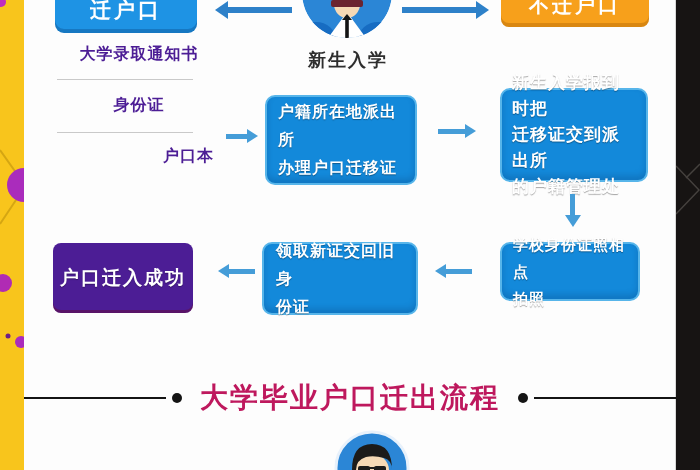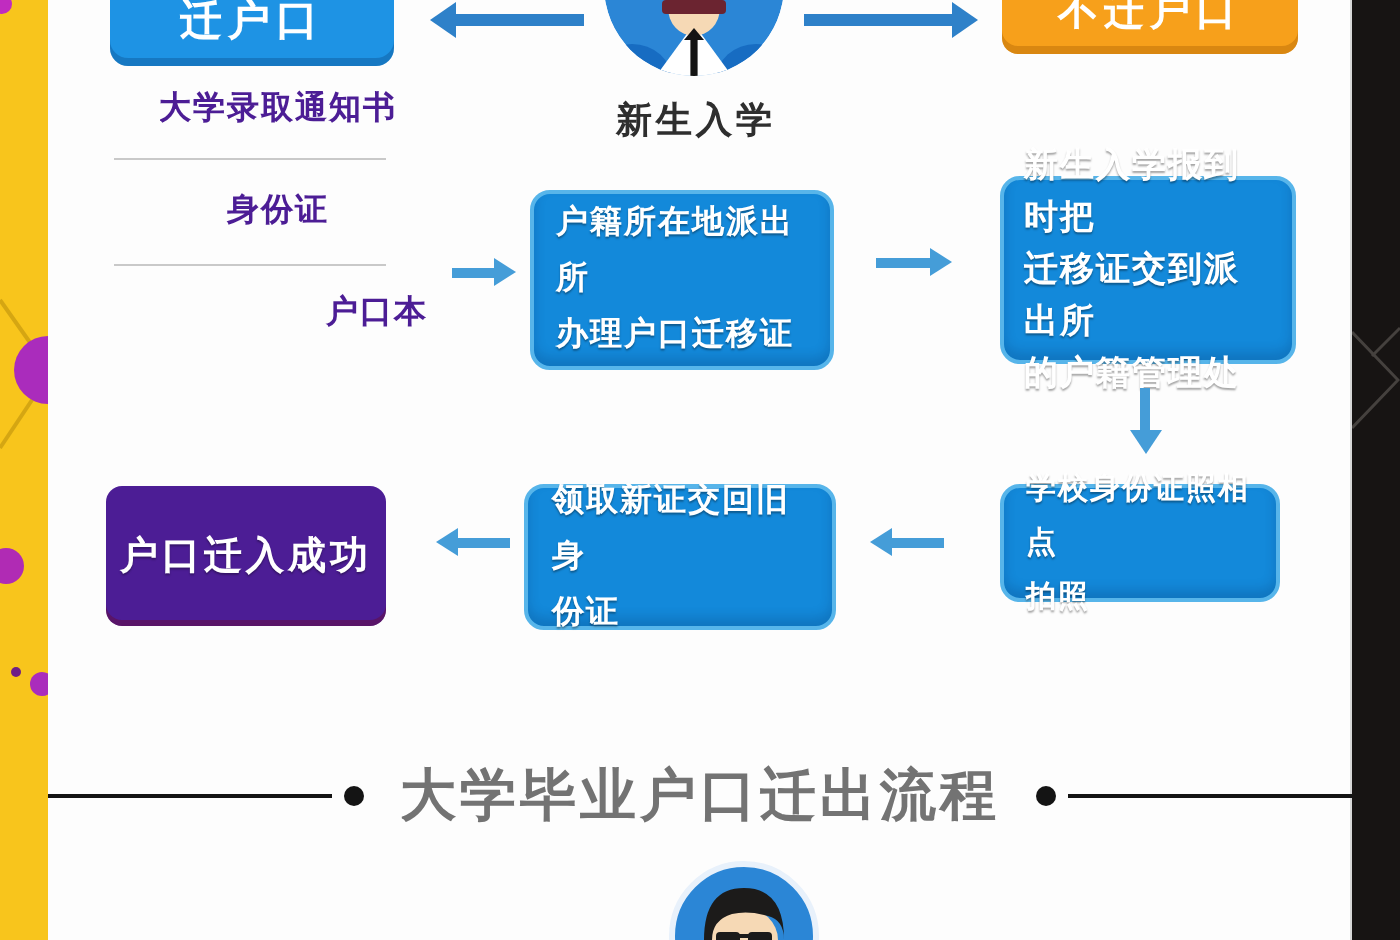--- a/index.html
+++ b/index.html
@@ -84,21 +84,21 @@
   .avatar-top { position:absolute; left:302px; top:0; width:90px; height:38px; }
   .avatar-bottom { position:absolute; left:334px; top:430px; width:76px; height:40px; }
   
   .section-row {
     position:absolute; left:24px; top:381px; width:652px; height:34px;
     display:flex; align-items:center;
   }
   .section-line { flex:1; height:2.5px; background:#141414; }
   .section-dot  { width:10px; height:10px; border-radius:50%; background:#141414; margin:0 6px; flex:none; }
   .section-title {
-    flex:none; margin:0 12px; font-size:28px; font-weight:800; color:#737373;
+    flex:none; margin:0 12px; font-size:28px; font-weight:800; color:#be185d;
     letter-spacing:2px; white-space:nowrap;
   }
 </style>
 </head>
 <body>
 
 <div class="stage">
 
   <div class="strip strip-left">
     <svg width="24" height="470" viewBox="0 0 24 470">

